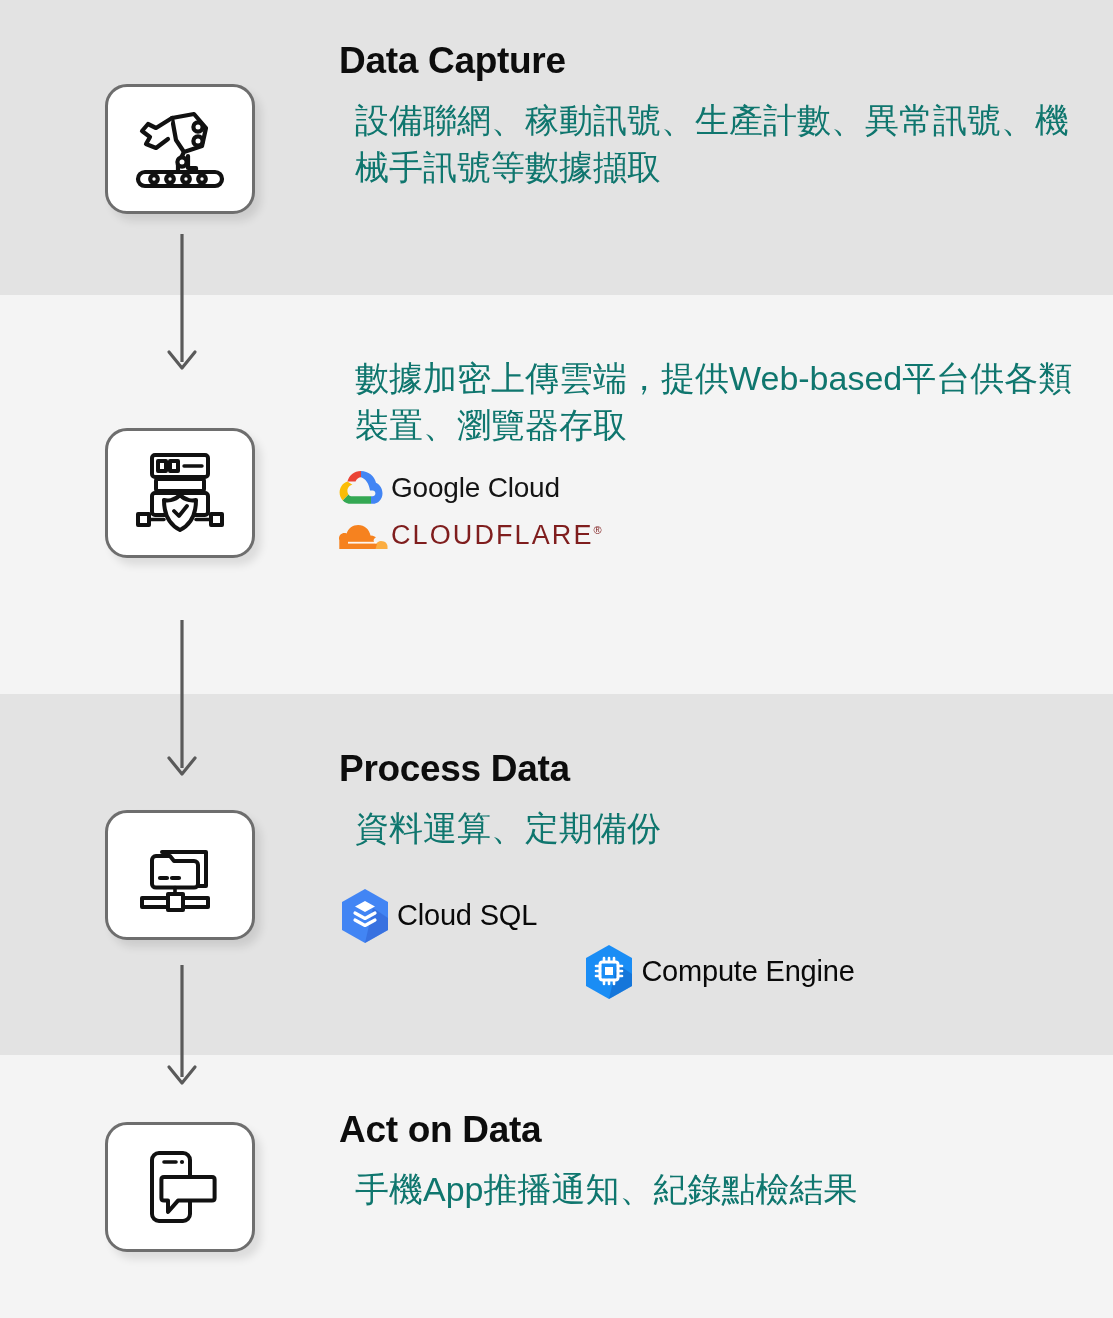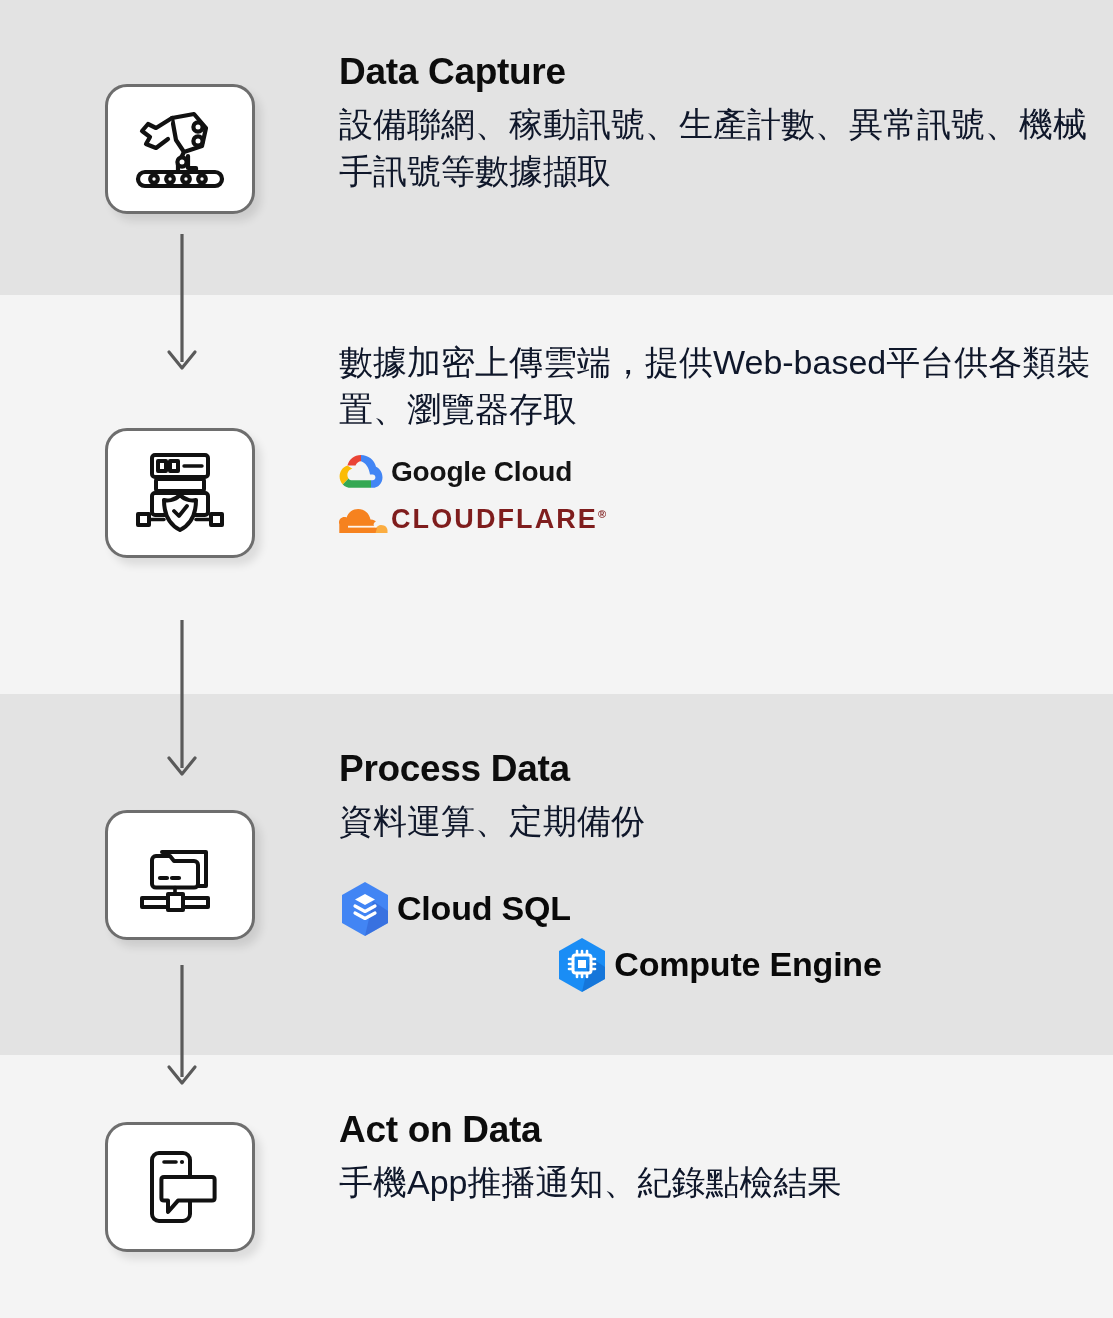--- a/index.html
+++ b/index.html
@@ -67,23 +67,23 @@
     font-size: 37px;
     font-weight: bold;
     color: #0d0d0d;
     letter-spacing: -0.3px;
     line-height: 1.05;
     margin: 0 0 9px 0;
     white-space: nowrap;
   }
   .step-desc {
     font-size: 34px;
-    color: #0f172a;
+    color: #0f766e;
     line-height: 1.38;
-    margin: 0;
+    margin: 16px;
     font-weight: 400;
   }
 
   
   .connector {
     position: absolute;
     left: 160px;
     width: 44px;
     z-index: 3;
   }
@@ -101,32 +101,32 @@
   .logo-row + .logo-row { margin-top: 2px; }
   .logo-mark {
     width: 52px;
     display: flex;
     align-items: center;
     justify-content: flex-start;
     flex: 0 0 auto;
   }
   .logo-text {
     font-size: 28px;
-    font-weight: bold;
+    font-weight: normal;
     color: #141414;
     letter-spacing: -0.2px;
     white-space: nowrap;
   }
   .logo-text.cf {
     font-size: 27px;
     letter-spacing: 2.1px;
     color: #7f1d1d;
   }
   .logo-text.gcp-svc {
-    font-size: 34px;
+    font-size: 29px;
     color: #090909;
   }
   .logo-mark.gcp-hex { width: 58px; }
   .cf-sup {
     font-size: 11px;
     vertical-align: super;
     letter-spacing: 0;
   }
 </style>
 </head>
@@ -159,21 +159,21 @@
 
           <rect x="6" y="66" width="84" height="14" rx="7" fill="#fff"></rect>
           <circle cx="22" cy="73" r="3.8" fill="#fff"></circle>
           <circle cx="38" cy="73" r="3.8" fill="#fff"></circle>
           <circle cx="54" cy="73" r="3.8" fill="#fff"></circle>
           <circle cx="70" cy="73" r="3.8" fill="#fff"></circle>
         </svg>
       </span>
     </div>
 
-    <div class="step-text" style="top:53px;">
+    <div class="step-text" style="top:42px;">
       <h2 class="step-title">Data Capture</h2>
       <p class="step-desc">設備聯網、稼動訊號、生產計數、異常訊號、機械手訊號等數據擷取</p>
     </div>
   </div>
 
   <div class="connector" style="top:234px;">
     <svg width="44" height="145" viewBox="0 0 44 145">
       <line x1="22" y1="0" x2="22" y2="128" stroke="#5a5a5a" stroke-width="3.2"></line>
       <path d="M9 118 L22 134 L35 118" fill="none" stroke="#5a5a5a" stroke-width="3.2" stroke-linecap="round" stroke-linejoin="round"></path>
     </svg>

